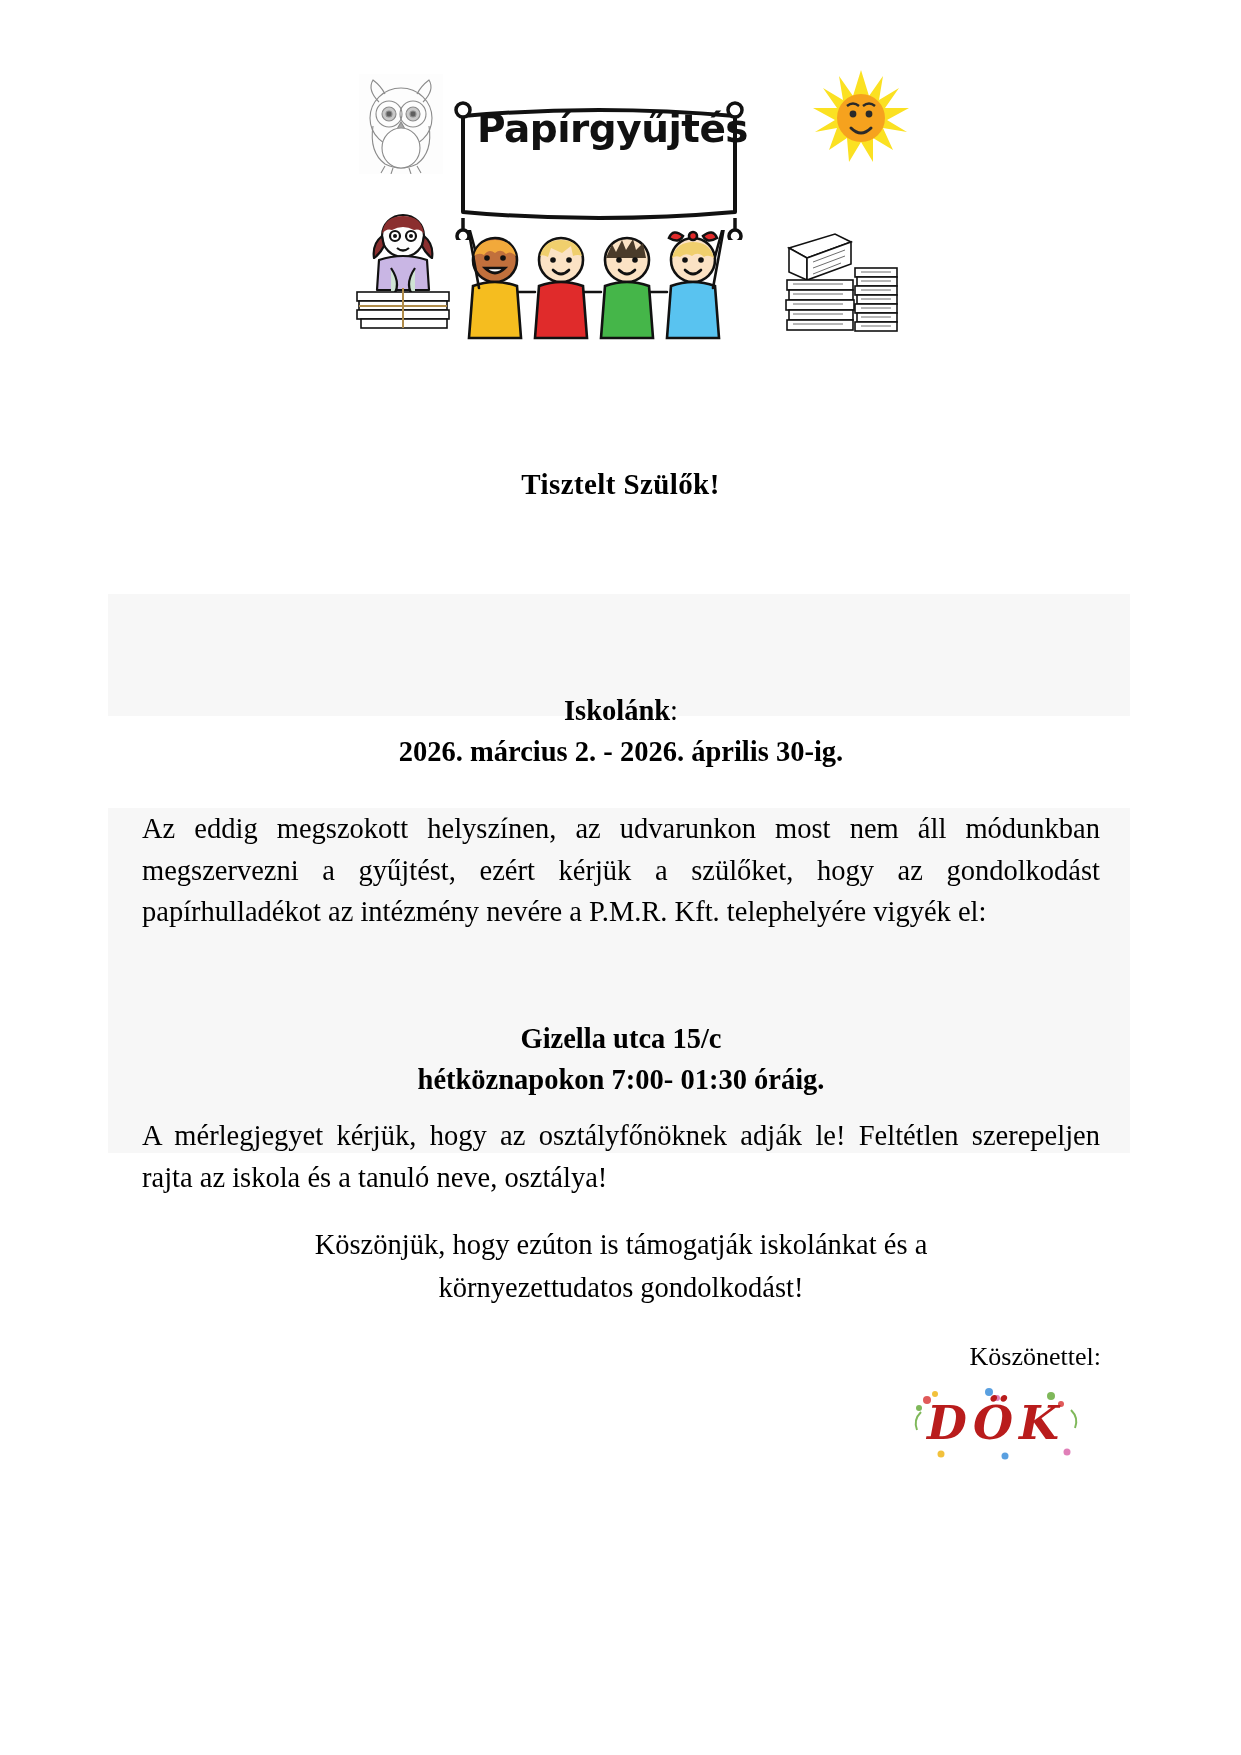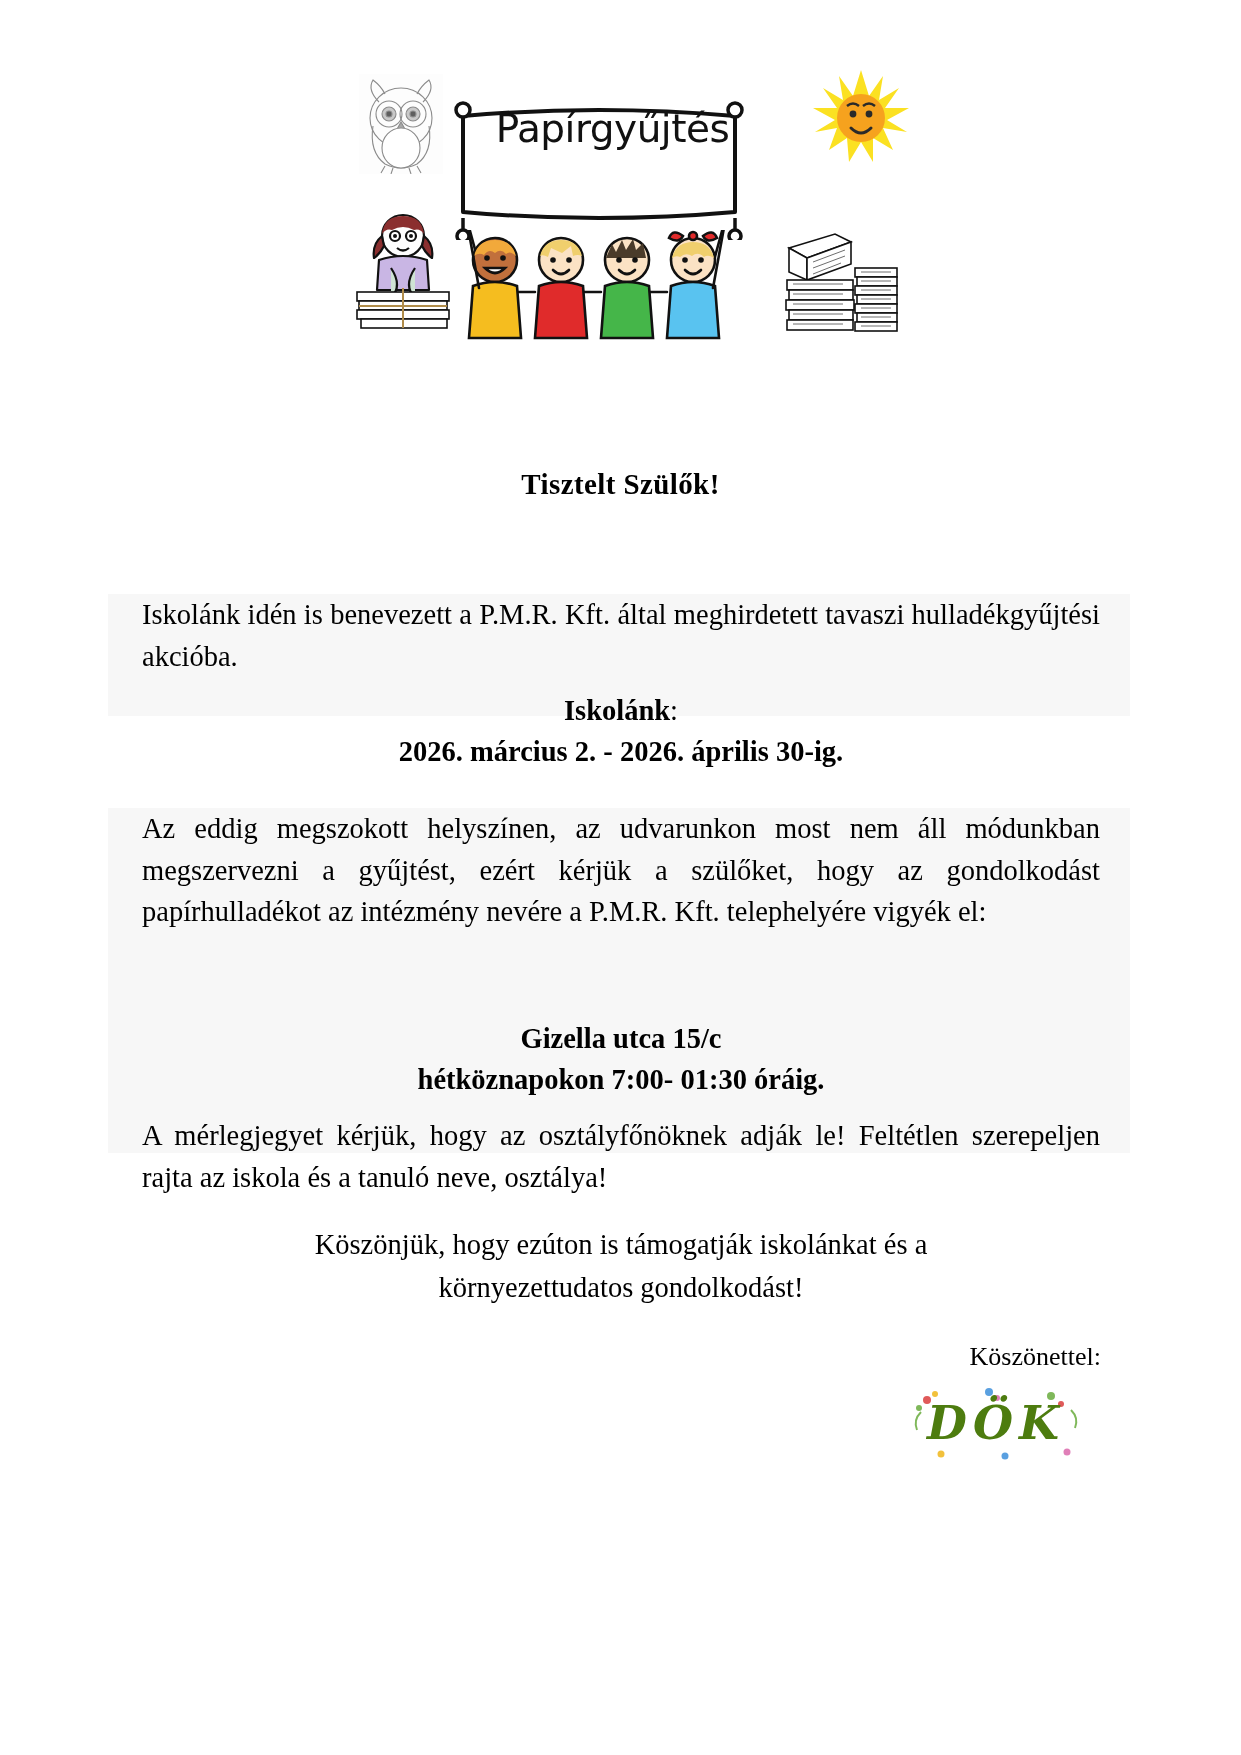--- a/index.html
+++ b/index.html
@@ -48,21 +48,21 @@
   .banner {
     position: absolute;
     left: 108px; top: 38px;
     width: 300px; height: 140px;
   }
   .banner-text {
     position: absolute;
     left: 0; right: 16px; top: 44px;
     text-align: center;
     font-family: "DejaVu Sans", sans-serif;
-    font-weight: normal;
+    font-weight: bold;
     font-size: 39px;
     letter-spacing: -0.5px;
     color: #111111;
     white-space: nowrap;
   }
   
   .kids {
     position: absolute;
     left: 120px; top: 168px;
     width: 270px; height: 112px;
@@ -136,21 +136,21 @@
   }
   .dok-text {
     position: absolute;
     left: 0; right: 0; top: 14px;
     text-align: center;
     font-family: "DejaVu Serif", serif;
     font-style: italic;
     font-weight: bold;
     font-size: 46px;
     letter-spacing: 6px;
-    color: #4d7c0f;
+    color: #b91c1c;
   }
 </style>
 </head>
 <body>
 
 <div class="page">
 
   <div class="hero">
     <div class="hero-inner">
 
@@ -297,21 +297,20 @@
       </svg>
 
     </div>
   </div>
 
   <div class="doc-title">Tisztelt Szülők!</div>
 
   <div class="shade shade-a"></div>
   <div class="shade shade-b"></div>
 
-  <div class="body-block justified p-intro">Iskolánk idén is benevezett a P.M.R. Kft. által meghirdetett tavaszi hulladékgyűjtési akcióba.</div>
 
   <div class="body-block centered p-idopontja">
     <span class="bold">Iskolánk</span><span>:</span>
   </div>
 
   <div class="body-block centered bold p-datum">2026. március 2. - 2026. április 30-ig.</div>
 
   <div class="body-block justified p-main">Az eddig megszokott helyszínen, az udvarunkon most nem áll módunkban megszervezni a gyűjtést, ezért kérjük a szülőket, hogy az gondolkodást papírhulladékot az intézmény nevére a P.M.R. Kft. telephelyére vigyék el:</div>
 
   <div class="body-block centered bold p-address">Gizella utca 15/c</div>

